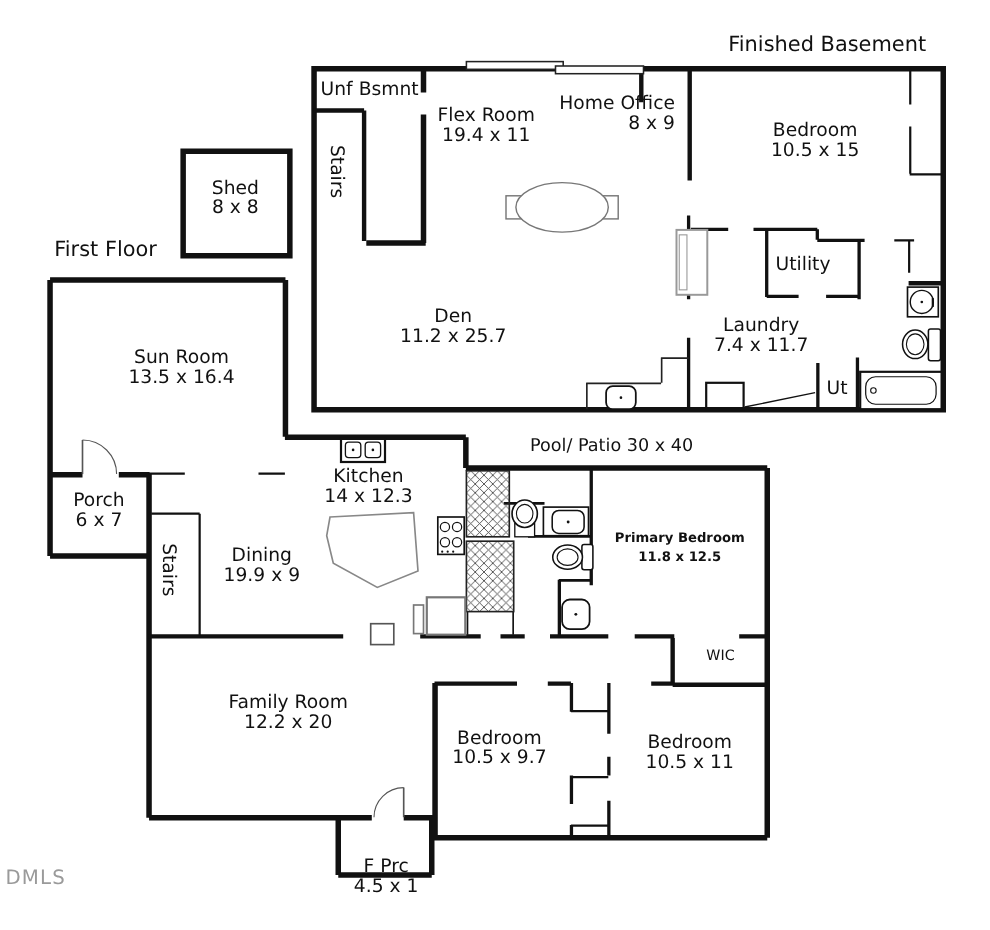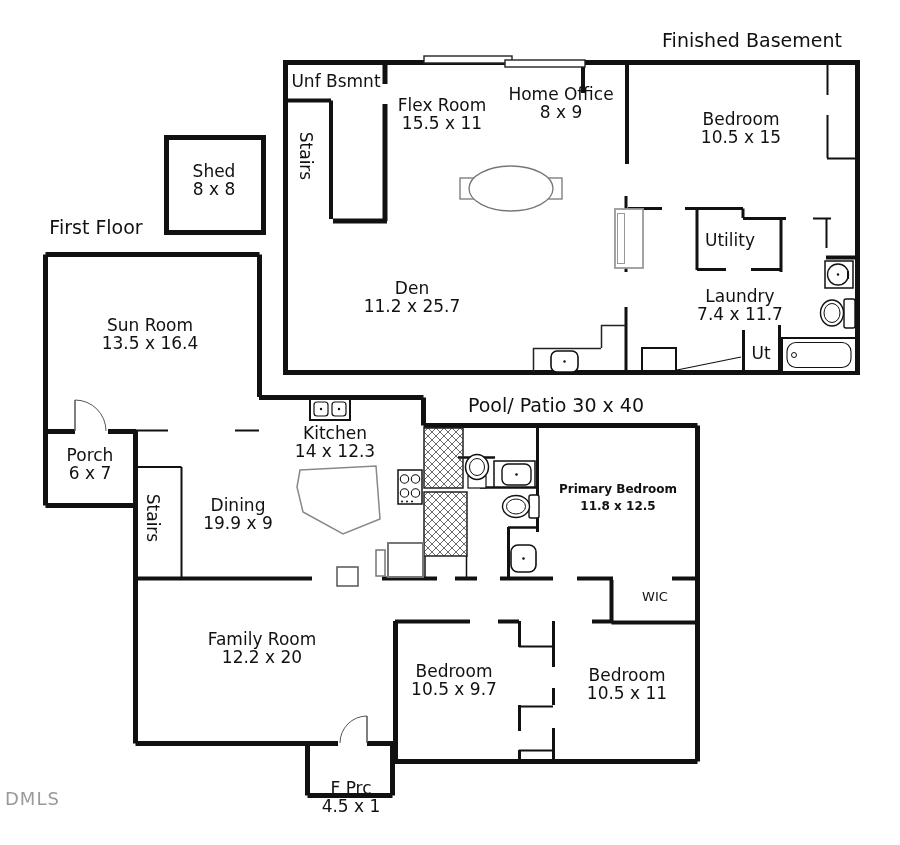--- a/index.html
+++ b/index.html
@@ -183,69 +183,69 @@
   </div>
 
   <div class="lbl sm" style="left:336px;top:72px;">
     <span>Unf Bsmnt</span>
   </div>
   <div class="lbl vert" style="left:306px;top:156px;">
     <span>Stairs</span>
   </div>
   <div class="lbl" style="left:442px;top:96px;">
     <span>Flex Room</span>
-    <span>15.5 x 11</span>
-  </div>
-  <div class="lbl" style="left:561px;top:85px;">
+    <span>19.4 x 11</span>
+  </div>
+  <div class="lbl" style="left:561px;top:85px;text-align:right;">
     <span>Home Office</span>
     <span>8 x 9</span>
   </div>
   <div class="lbl" style="left:741px;top:110px;">
     <span>Bedroom</span>
     <span>10.5 x 15</span>
   </div>
   <div class="lbl" style="left:730px;top:231px;">
     <span>Utility</span>
   </div>
-  <div class="lbl" style="left:692px;top:287px;margin-left:48px;">
+  <div class="lbl" style="left:692px;top:287px;">
     <span>Laundry</span>
     <span>7.4 x 11.7</span>
   </div>
   <div class="lbl" style="left:761px;top:344px;">
     <span>Ut</span>
   </div>
   <div class="lbl" style="left:412px;top:279px;">
     <span>Den</span>
     <span>11.2 x 25.7</span>
   </div>
   <div class="lbl" style="left:214px;top:162px;">
     <span>Shed</span>
     <span>8 x 8</span>
   </div>
 
-  <div class="lbl" style="left:150px;top:316px;">
+  <div class="lbl" style="left:165px;top:316px;">
     <span>Sun Room</span>
     <span>13.5 x 16.4</span>
   </div>
   <div class="lbl" style="left:90px;top:446px;">
     <span>Porch</span>
     <span>6 x 7</span>
   </div>
   <div class="lbl vert" style="left:153px;top:518px;">
     <span>Stairs</span>
   </div>
   <div class="lbl" style="left:238px;top:496px;">
     <span>Dining</span>
     <span>19.9 x 9</span>
   </div>
   <div class="lbl" style="left:335px;top:424px;">
     <span>Kitchen</span>
     <span>14 x 12.3</span>
   </div>
-  <div class="lbl" style="left:556px;top:396px;font-size:19px;text-align:right;">
+  <div class="lbl" style="left:556px;top:396px;font-size:16px;text-align:right;">
     <span>Pool/ Patio 30 x 40</span>
   </div>
   <div class="lbl md" style="left:618px;top:481px;line-height:17px;">
     <span>Primary Bedroom</span>
     <span>11.8 x 12.5</span>
   </div>
   <div class="lbl" style="left:655px;top:588px;font-size:13px;">
     <span>WIC</span>
   </div>
   <div class="lbl" style="left:262px;top:630px;">

